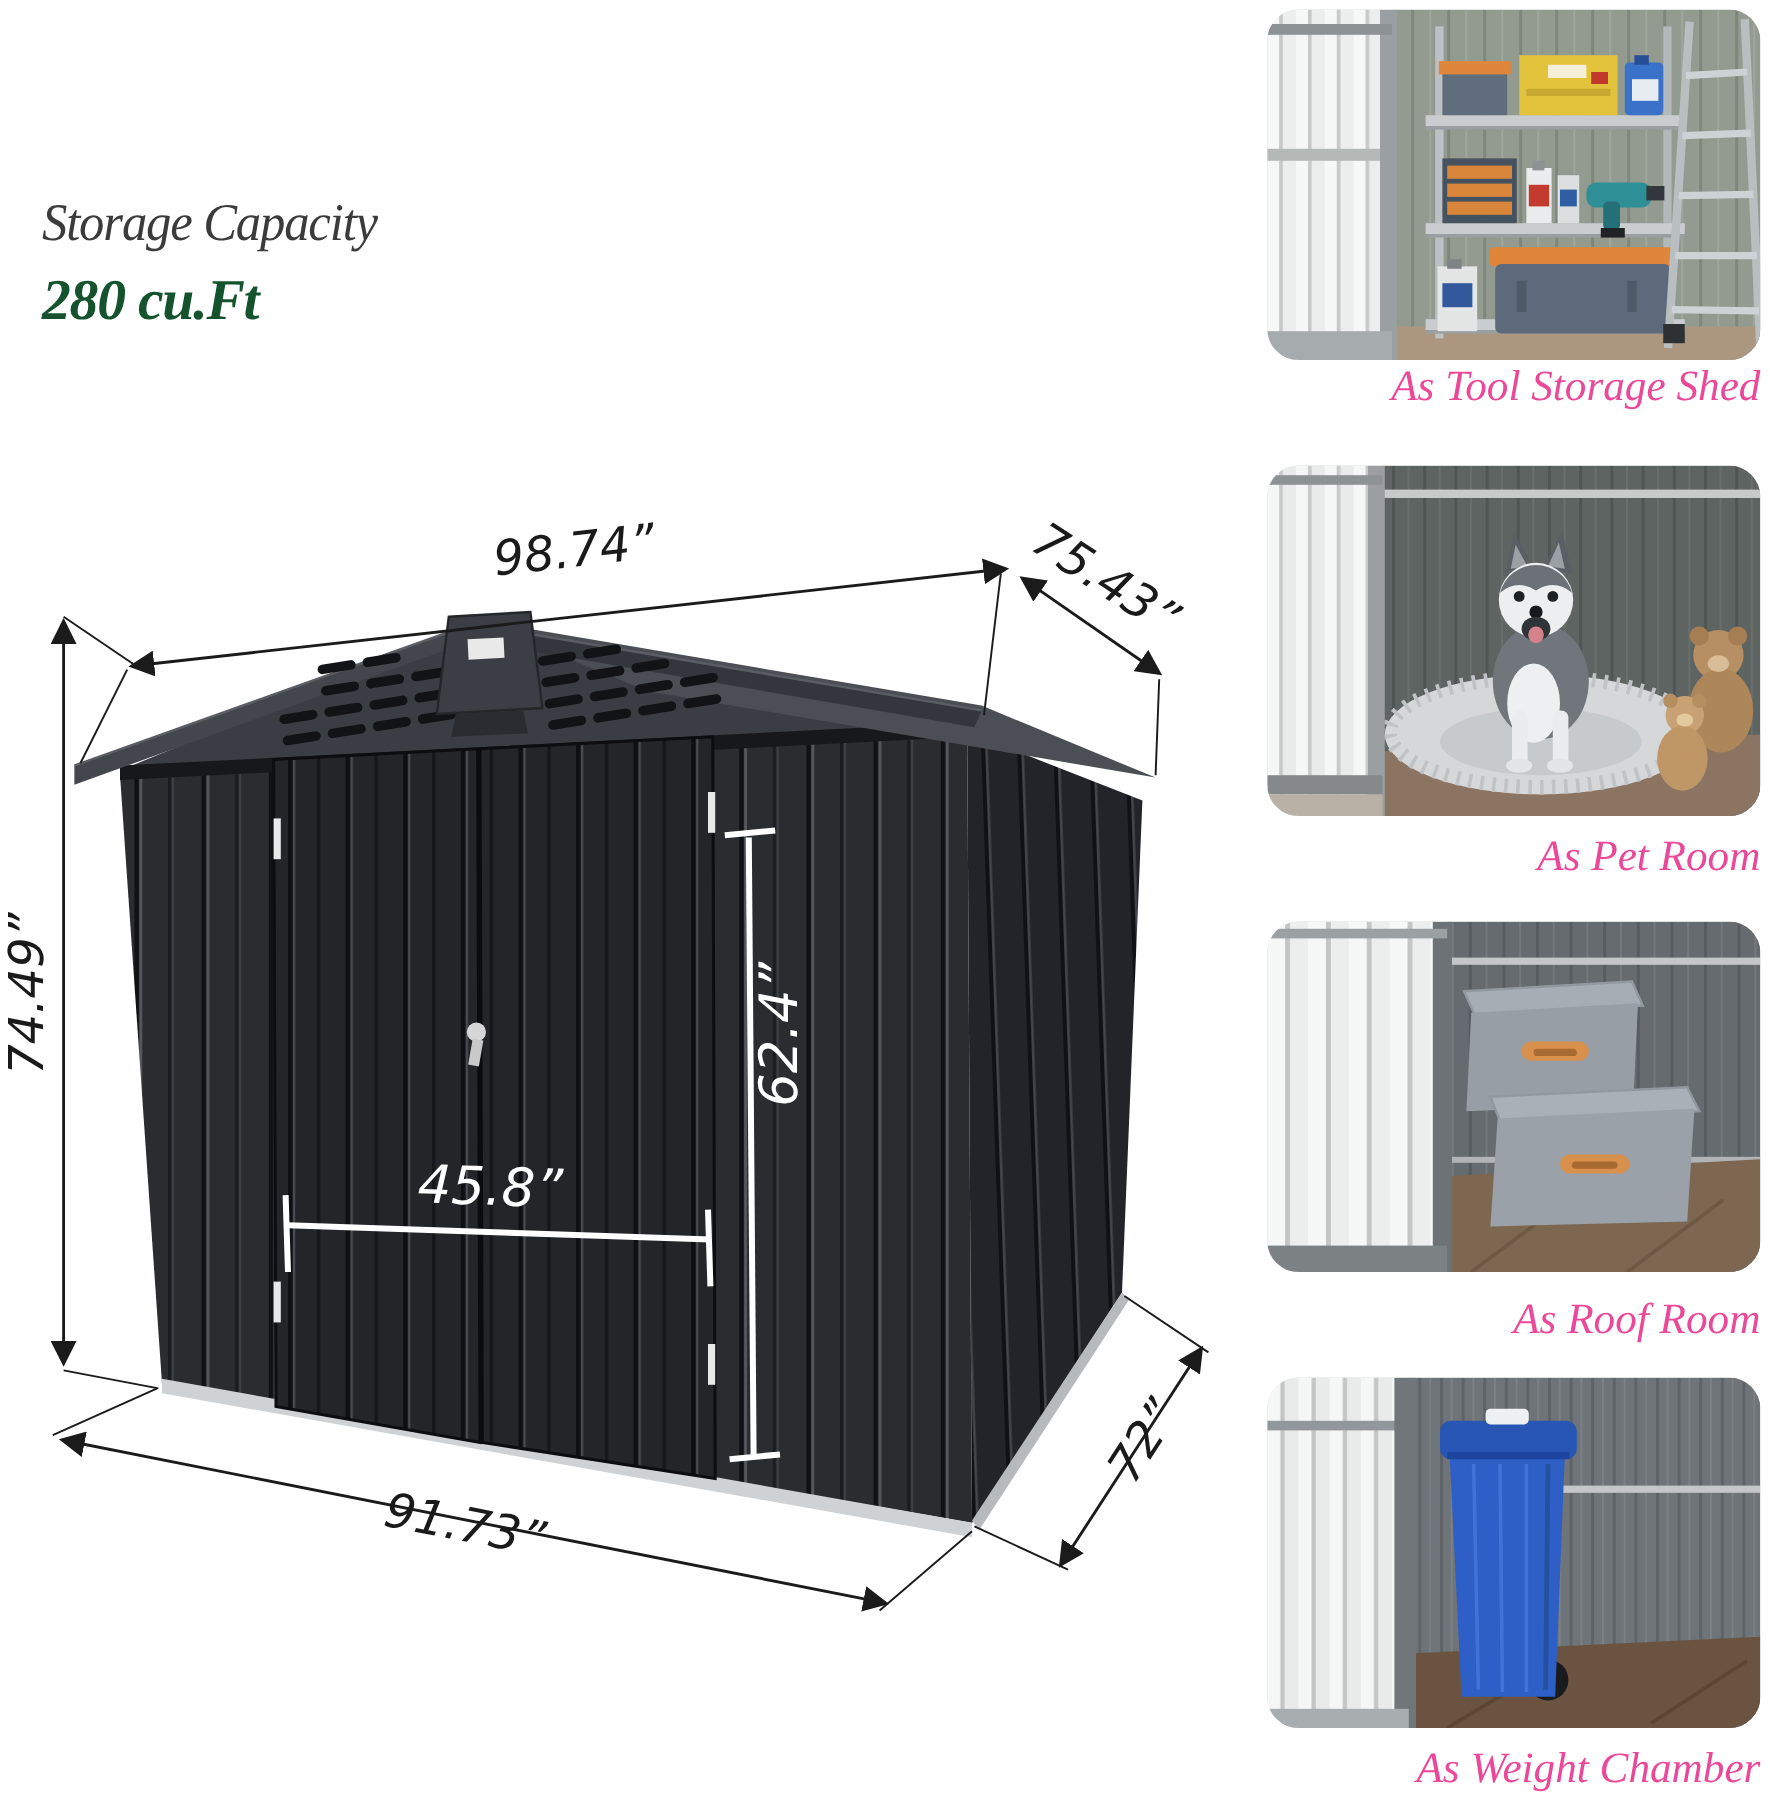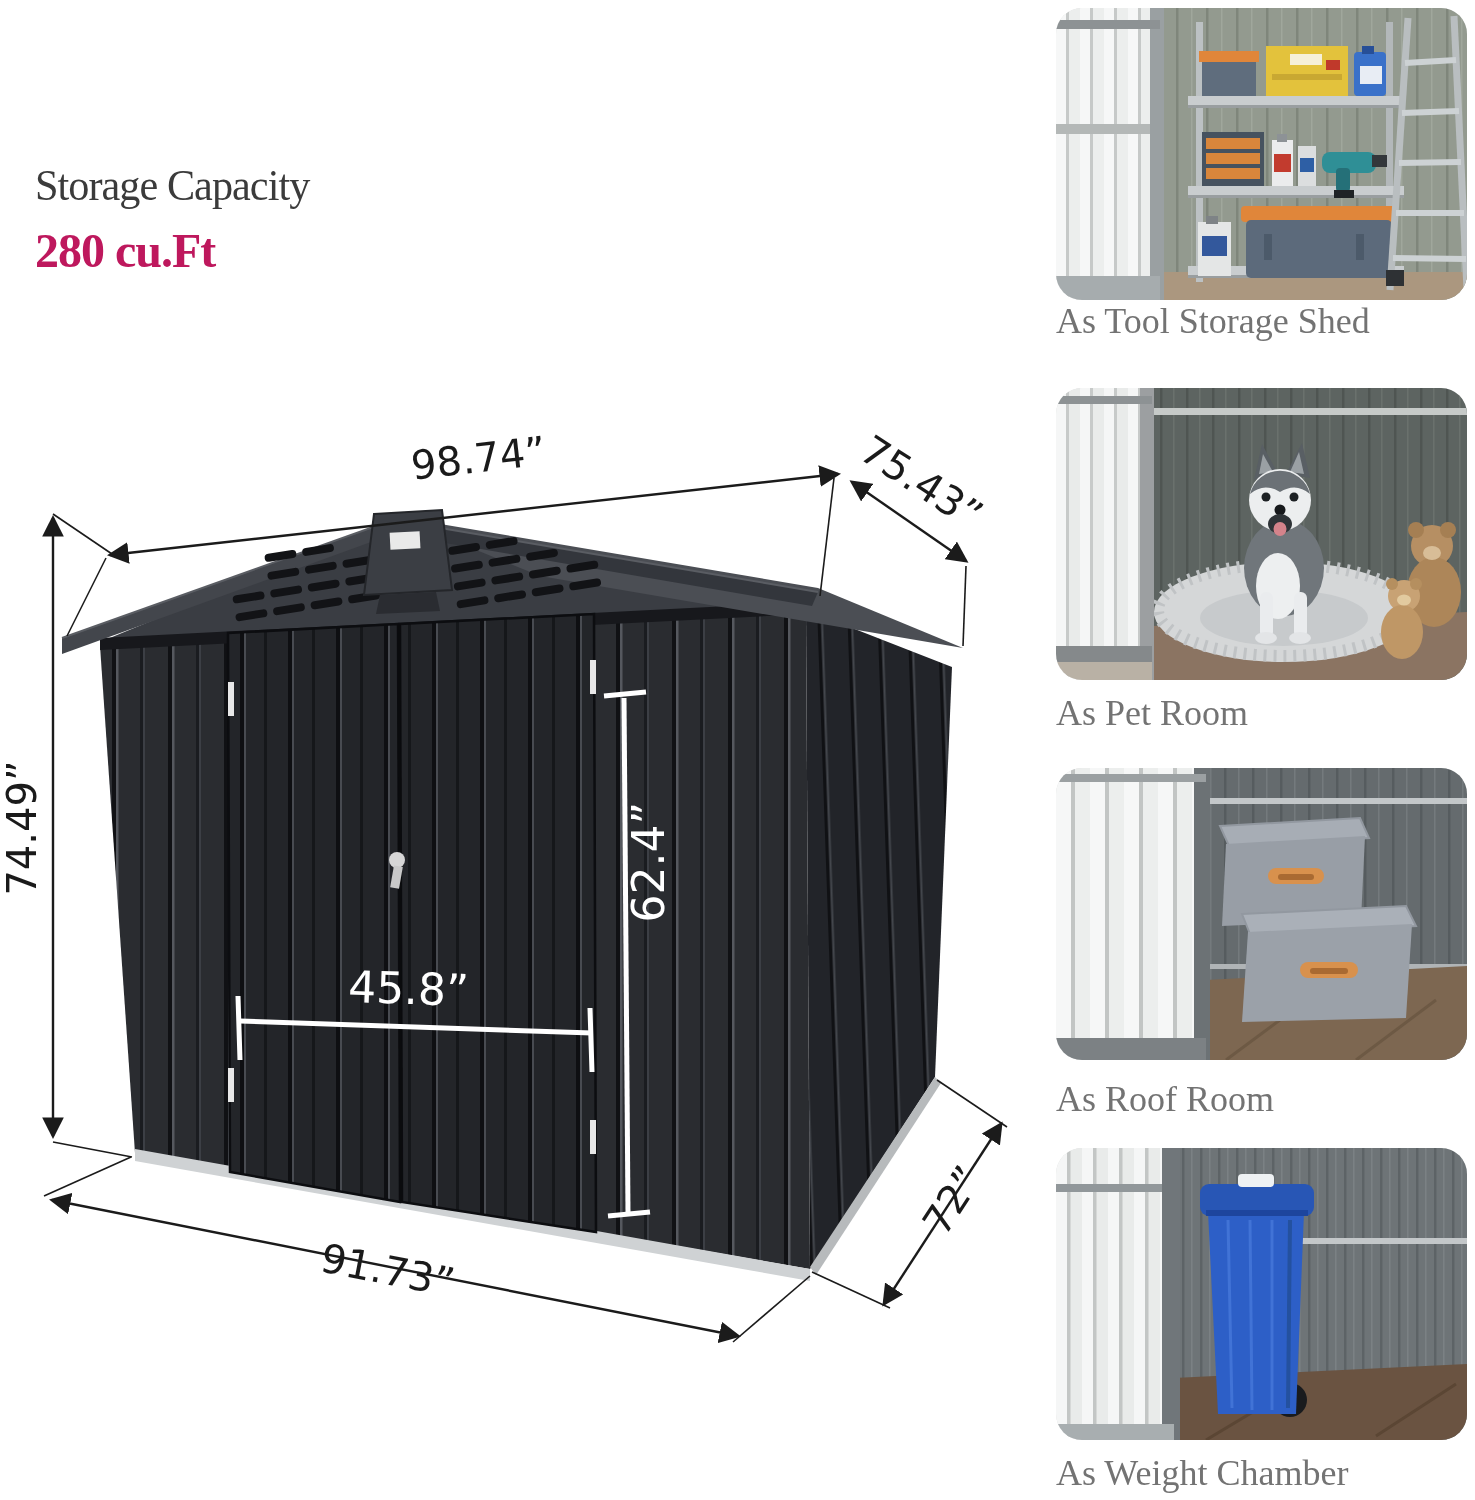--- a/index.html
+++ b/index.html
@@ -1,34 +1,34 @@
 <!DOCTYPE html>
 <html><head>
 <meta charset="utf-8">
 <style>
   html,body{margin:0;padding:0;background:#ffffff;}
   .canvas{position:relative;width:1475px;height:1500px;background:#fff;overflow:hidden;
-          font-family:"Liberation Serif", serif;}
+          font-family:"Liberation Serif", serif;font-style:italic;}
   
   .spec{position:absolute;top:160px;}
   .spec .spec-label{font-size:44px;color:#3b3b3b;letter-spacing:-1px;transform:scaleX(.96);transform-origin:left top;white-space:nowrap;}
-  .spec .spec-value{font-size:48px;font-weight:bold;color:#be185d;margin-top:12px;letter-spacing:-1px;white-space:nowrap;}
+  .spec .spec-value{font-size:48px;font-weight:bold;color:#14532d;margin-top:12px;letter-spacing:-1px;white-space:nowrap;}
   #spec-storage{left:35px;}
   #spec-roof{left:513px;}
   
   .shed-svg{position:absolute;left:0;top:420px;width:1040px;height:1080px;}
   .dim-text{font-family:"DejaVu Sans","Liberation Sans",sans-serif;font-size:40px;fill:#1a1a1a;}
   .dim-text-w{font-family:"DejaVu Sans","Liberation Sans",sans-serif;font-size:44px;fill:#ffffff;}
   .dim-line{stroke:#1b1b1b;stroke-width:2.4;fill:none;}
   .ext-line{stroke:#1b1b1b;stroke-width:1.6;fill:none;}
   .dim-line-w{stroke:#ffffff;stroke-width:5;fill:none;}
   
   .tile{position:absolute;left:1056px;width:411px;height:292px;border-radius:26px;overflow:hidden;background:#dcdedd;}
   .tile svg{display:block;width:100%;height:100%;}
-  .tile-caption{position:absolute;left:1056px;width:411px;text-align:left;font-size:36px;color:#737373;white-space:nowrap;}
+  .tile-caption{position:absolute;left:1056px;width:411px;text-align:right;font-size:36px;color:#ec4899;white-space:nowrap;}
   #tile-1{top:8px;}   #cap-1{top:300px;}
   #tile-2{top:388px;} #cap-2{top:692px;}
   #tile-3{top:768px;} #cap-3{top:1078px;}
   #tile-4{top:1148px;}#cap-4{top:1452px;}
 </style>
 </head>
 <body>
 
 <div class="canvas">
 

